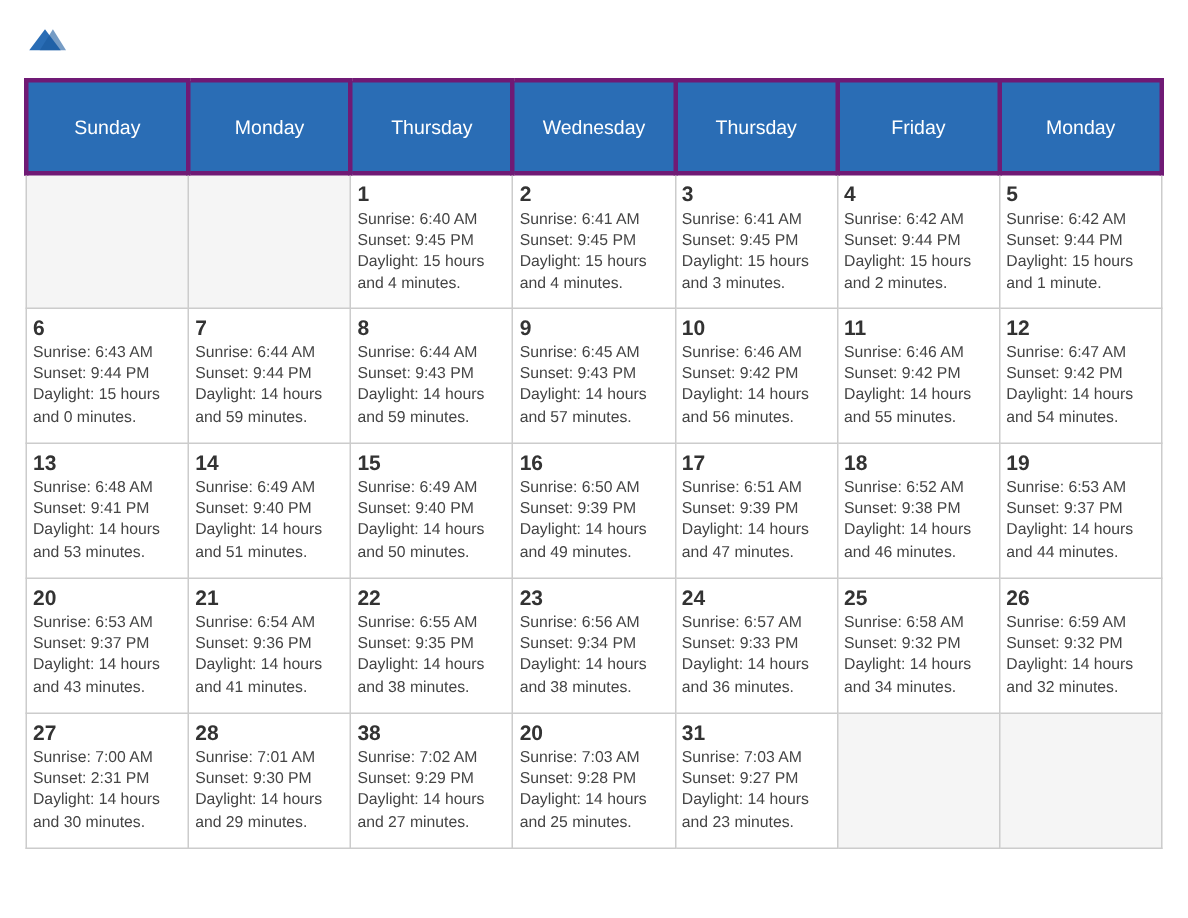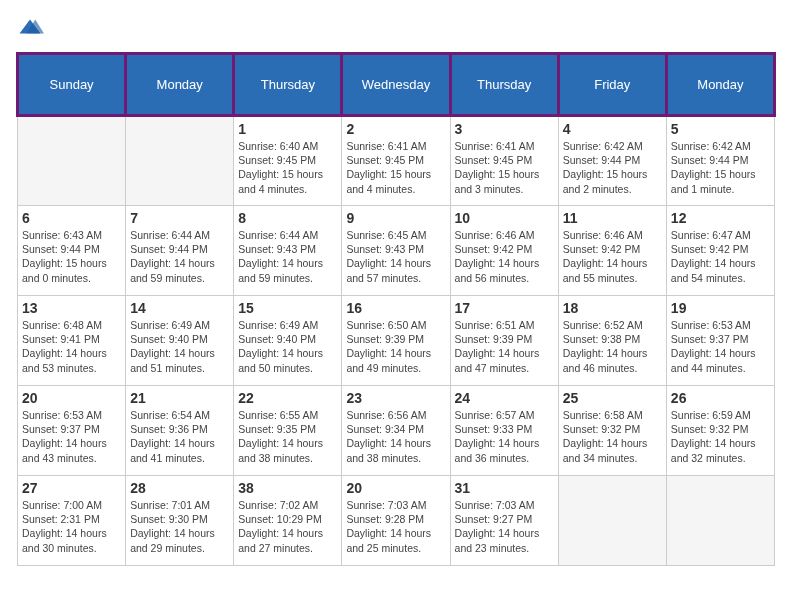--- a/index.html
+++ b/index.html
@@ -321,21 +321,21 @@
         <td>
           <span class="day-number">28</span>
           <div class="day-info">Sunrise: 7:01 AM
 Sunset: 9:30 PM
 Daylight: 14 hours
 and 29 minutes.</div>
         </td>
         <td>
           <span class="day-number">38</span>
           <div class="day-info">Sunrise: 7:02 AM
-Sunset: 10:29 PM
+Sunset: 9:29 PM
 Daylight: 14 hours
 and 27 minutes.</div>
         </td>
         <td>
           <span class="day-number">20</span>
           <div class="day-info">Sunrise: 7:03 AM
 Sunset: 9:28 PM
 Daylight: 14 hours
 and 25 minutes.</div>
         </td>

